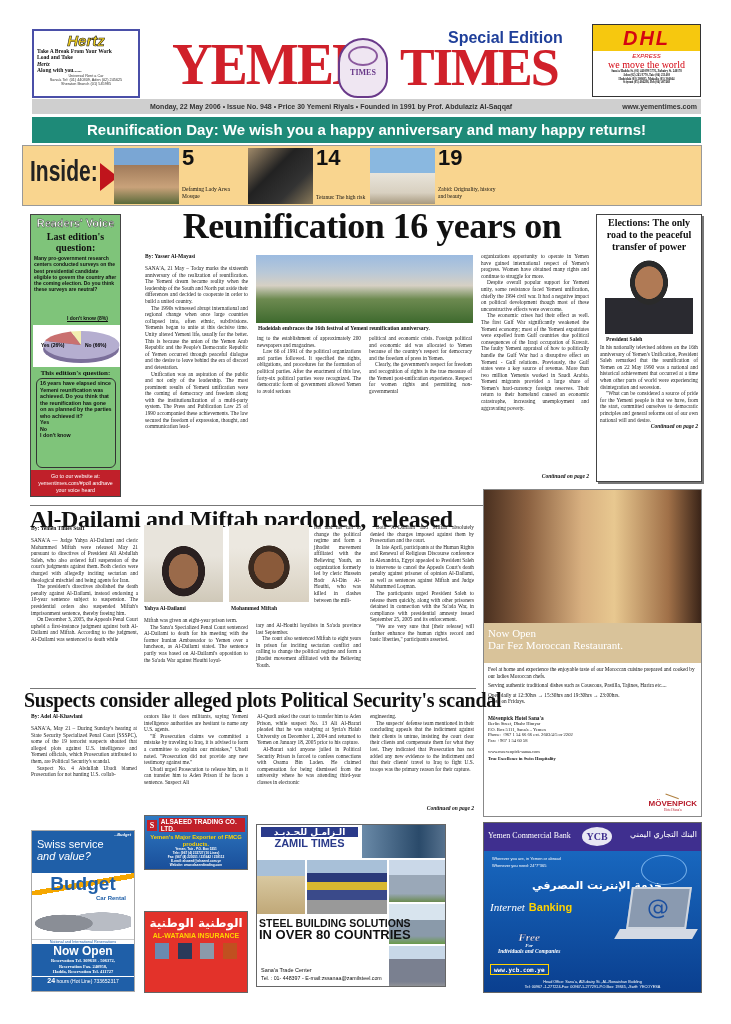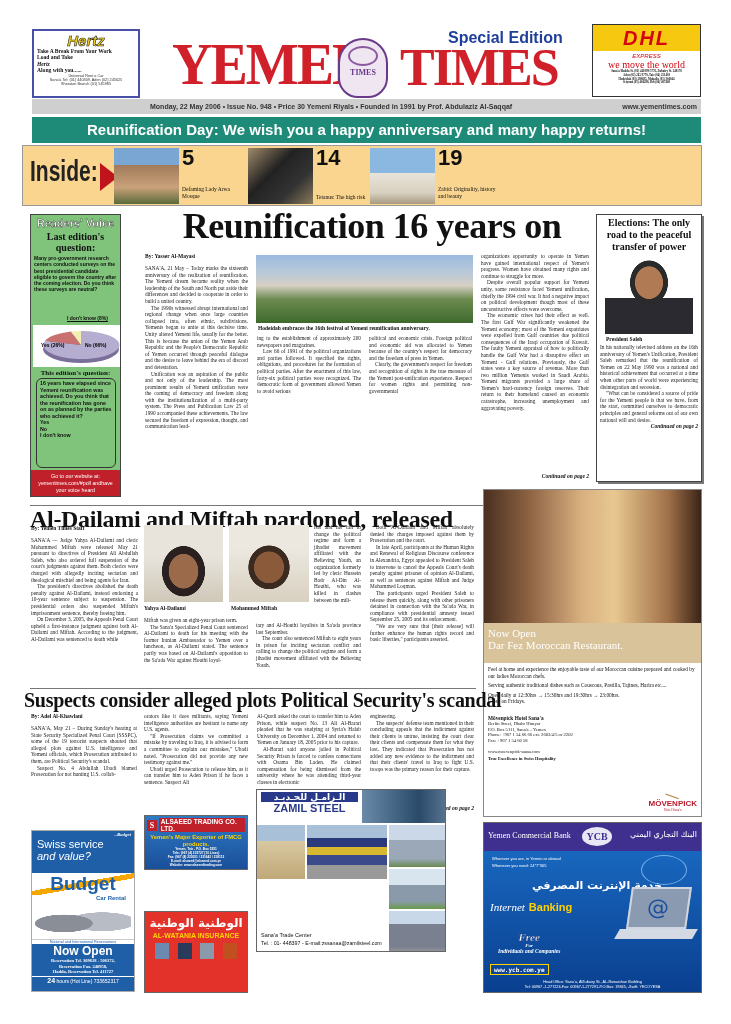--- a/index.html
+++ b/index.html
@@ -255,31 +255,35 @@
   <div style="font-family:'DejaVu Sans',sans-serif;font-weight:bold;font-size:12px;color:#fff;margin-top:4px">الوطنية الوطنية</div>
   <div style="font-family:'Liberation Sans',sans-serif;font-weight:bold;font-size:7px;color:#ffd200;margin-top:2px">AL-WATANIA INSURANCE</div>
   <div style="display:flex;justify-content:space-around;margin:4px 6px 0">
     <div style="width:14px;height:16px;background:#6a8ab0"></div>
     <div style="width:14px;height:16px;background:#2a3a5a"></div>
     <div style="width:14px;height:16px;background:#8a9aaa"></div>
     <div style="width:14px;height:16px;background:#c05020"></div>
   </div>
 </div>
 
-<div class="abs" style="left:256px;top:789px;width:190px;height:163px;border:1px solid #666;background:#fff;overflow:hidden">
+<div class="abs" style="left:256px;top:824px;width:190px;height:163px;border:1px solid #666;background:#fff;overflow:hidden">
   <div style="position:absolute;left:0;top:0;width:105px;height:33px;background:#fff">
     <div style="text-align:center;font-family:'DejaVu Sans',sans-serif;font-weight:bold;font-size:9px;color:#fff;background:#2a3a8a;margin:2px 4px 0;line-height:10px">الـزامـل للحـديـد</div>
-    <div style="text-align:center;font-family:'Liberation Sans',sans-serif;font-weight:bold;font-size:11px;color:#2a3a8a;line-height:13px">ZAMIL STEEL</div>
+    <div style="text-align:center;font-family:'Liberation Sans',sans-serif;font-weight:bold;font-size:11px;color:#2a3a8a;line-height:13px">ZAMIL TIMES</div>
   </div>
   <div class="photo" style="position:absolute;left:105px;top:0;width:114px;height:33px;background:linear-gradient(90deg,#6a8aa8,#2a4a6a 50%,#8aa0b8)"></div>
   <div class="photo" style="position:absolute;left:0;top:35px;width:48px;height:54px;background:linear-gradient(#a8c0d8 30%,#d8c8a0 30%,#c0a878)"></div>
   <div class="photo" style="position:absolute;left:50px;top:35px;width:80px;height:54px;background:linear-gradient(#a8c0d8 25%,#2a3a7a 25% 40%,#d8b830 40% 55%,#3a4a8a 55% 75%,#999 75%)"></div>
   <div class="photo" style="position:absolute;left:132px;top:35px;width:87px;height:42px;background:linear-gradient(#cad8e8 35%,#9aa8b8 35% 80%,#6a8a50)"></div>
   <div class="photo" style="position:absolute;left:132px;top:79px;width:87px;height:40px;background:linear-gradient(#d8e4ee 40%,#8a9aaa 40% 80%,#6a9a4a)"></div>
   <div class="photo" style="position:absolute;left:132px;top:121px;width:87px;height:42px;background:linear-gradient(#c8d8e8 30%,#7a8090 30% 85%,#9a9a9a)"></div>
+  <div style="position:absolute;left:2px;top:92px;width:130px;font-family:'Liberation Sans',sans-serif;font-weight:bold;color:#111;line-height:12px">
+    <div style="font-size:10.5px;white-space:nowrap">STEEL BUILDING SOLUTIONS</div>
+    <div style="font-size:13px;white-space:nowrap">IN OVER 80 COUNTRIES</div>
+  </div>
   <div style="position:absolute;left:4px;top:142px;font-family:'Liberation Sans',sans-serif;font-size:5.5px">Sana'a Trade Center</div>
   <div style="position:absolute;left:4px;top:150px;font-family:'Liberation Sans',sans-serif;font-size:5.3px;white-space:nowrap">Tel. : 01- 448397  -  E-mail:zssanaa@zamilsteel.com</div>
 </div>
 
 <div class="abs" style="left:483px;top:822px;width:219px;height:171px;border:1px solid #666;overflow:hidden;background:linear-gradient(#1b6fc8,#0a3f8f)">
   <div style="height:28px;background:#3f2f8f;position:relative;color:#fff">
     <div style="position:absolute;left:4px;top:8px;font-size:8px">Yemen Commercial Bank</div>
     <div style="position:absolute;left:98px;top:4px;width:30px;height:19px;border-radius:50%;background:#e8e8f4;color:#3f2f8f;font-weight:bold;font-size:10px;text-align:center;line-height:19px">YCB</div>
     <div style="position:absolute;right:4px;top:7px;font-family:'DejaVu Sans',sans-serif;font-size:8px">البنك التجاري اليمني</div>
   </div>

